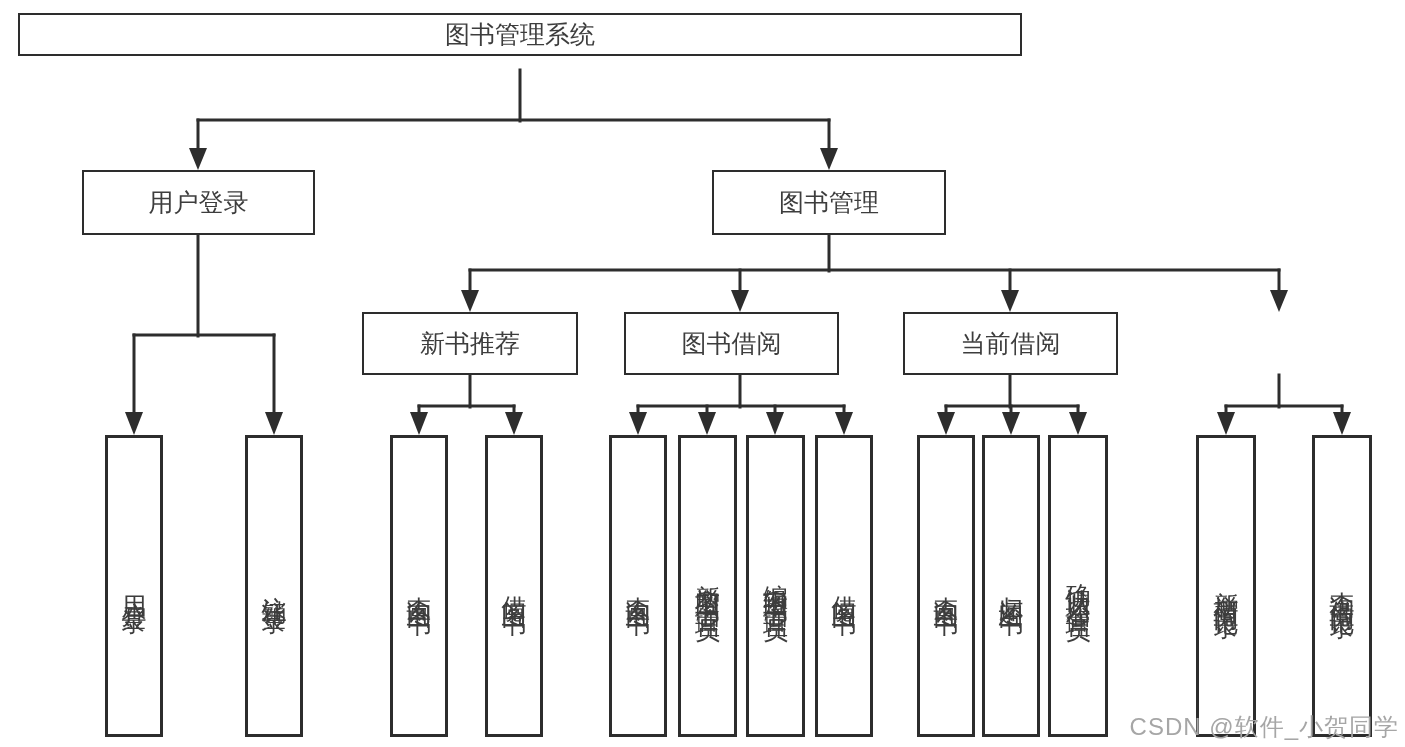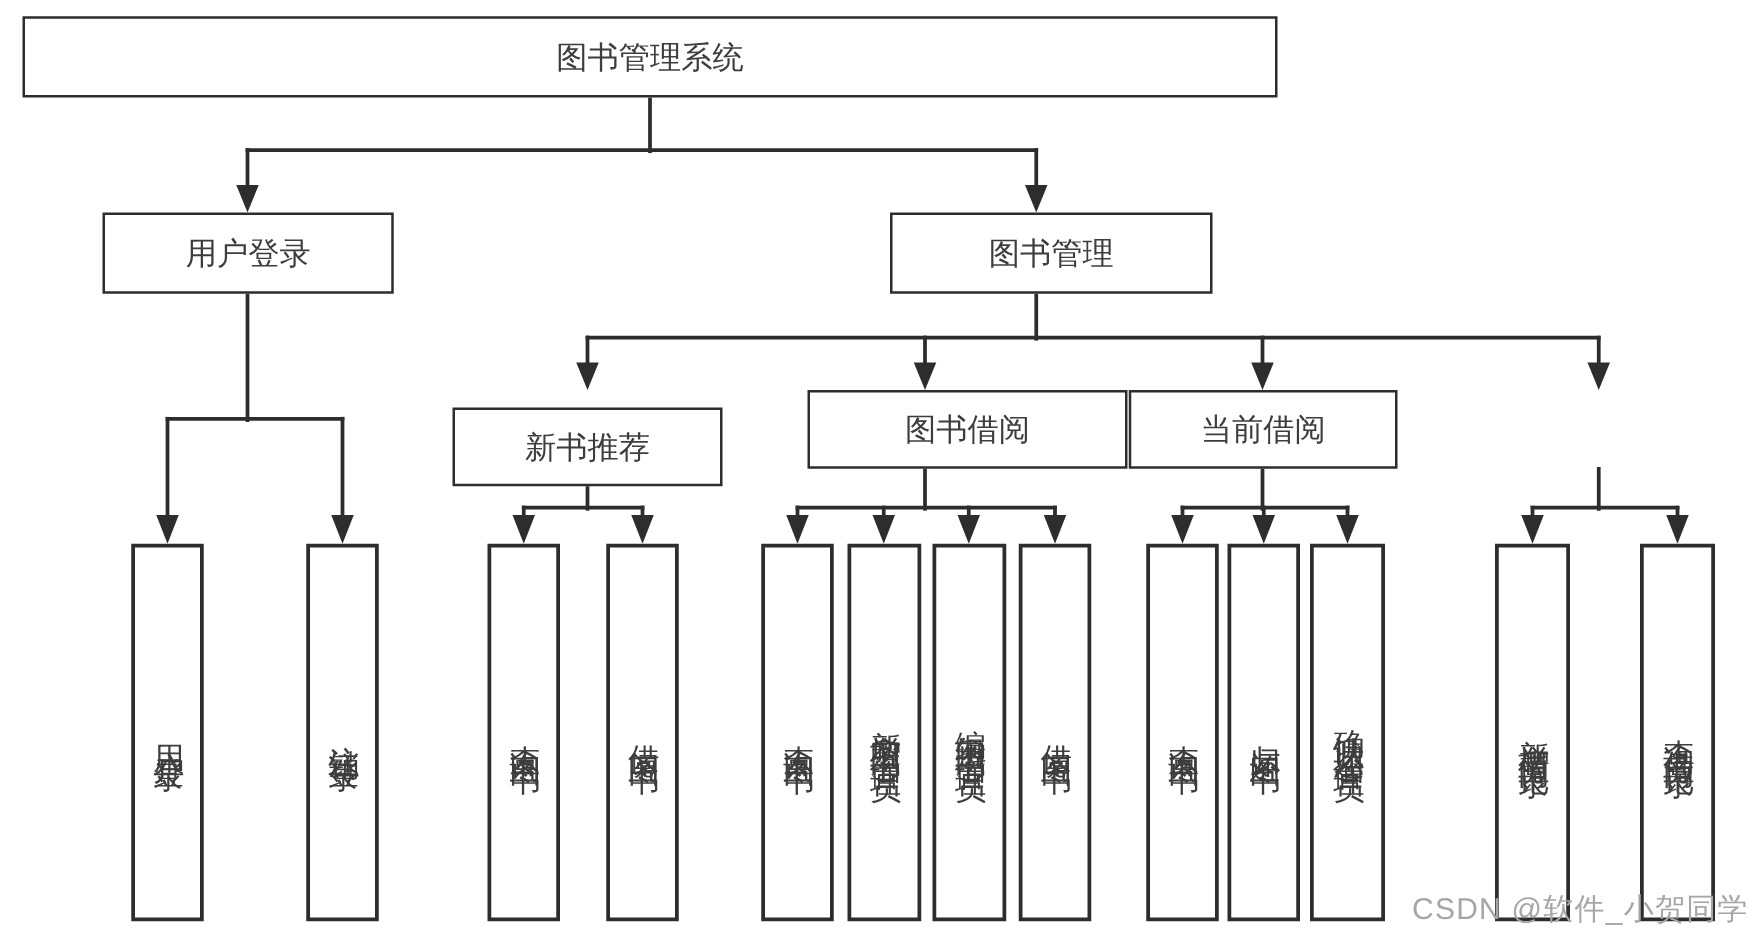--- a/index.html
+++ b/index.html
@@ -137,35 +137,35 @@
     <g>
       <line x1="1279" y1="375" x2="1279" y2="407"></line>
       <line x1="1226" y1="406" x2="1342" y2="406"></line>
       <line x1="1226" y1="406" x2="1226" y2="413"></line>
       <polygon points="1217,412 1235,412 1226,435"></polygon>
       <line x1="1342" y1="406" x2="1342" y2="413"></line>
       <polygon points="1333,412 1351,412 1342,435"></polygon>
     </g>
   </svg>
 
-  <div class="node" style="left:18px; top:13px; width:1004px; height:65px;">
+  <div class="node" style="left:18px; top:13px; width:1004px; height:43px;">
     <span>图书管理系统</span>
   </div>
 
   <div class="node" style="left:82px; top:170px; width:233px; height:65px;">
     <span>用户登录</span>
   </div>
-  <div class="node" style="left:712px; top:170px; width:258px; height:65px;">
+  <div class="node" style="left:712px; top:170px; width:234px; height:65px;">
     <span>图书管理</span>
   </div>
 
-  <div class="node" style="left:362px; top:312px; width:216px; height:63px;margin-top:14px;">
+  <div class="node" style="left:362px; top:312px; width:216px; height:63px;">
     <span>新书推荐</span>
   </div>
-  <div class="node" style="left:646px; top:312px; width:256px; height:63px;align-items:center;">
+  <div class="node" style="left:624px; top:312px; width:215px; height:63px;align-items:center;">
     <span>图书借阅</span>
   </div>
   <div class="node" style="left:903px; top:312px; width:215px; height:63px;">
     <span>当前借阅</span>
   </div>
 
   <div class="node leaf" style="left:105px; top:435px; width:58px; height:302px;">
     <span class="vtext">用户登录</span>
   </div>
   <div class="node leaf" style="left:245px; top:435px; width:58px; height:302px;">

